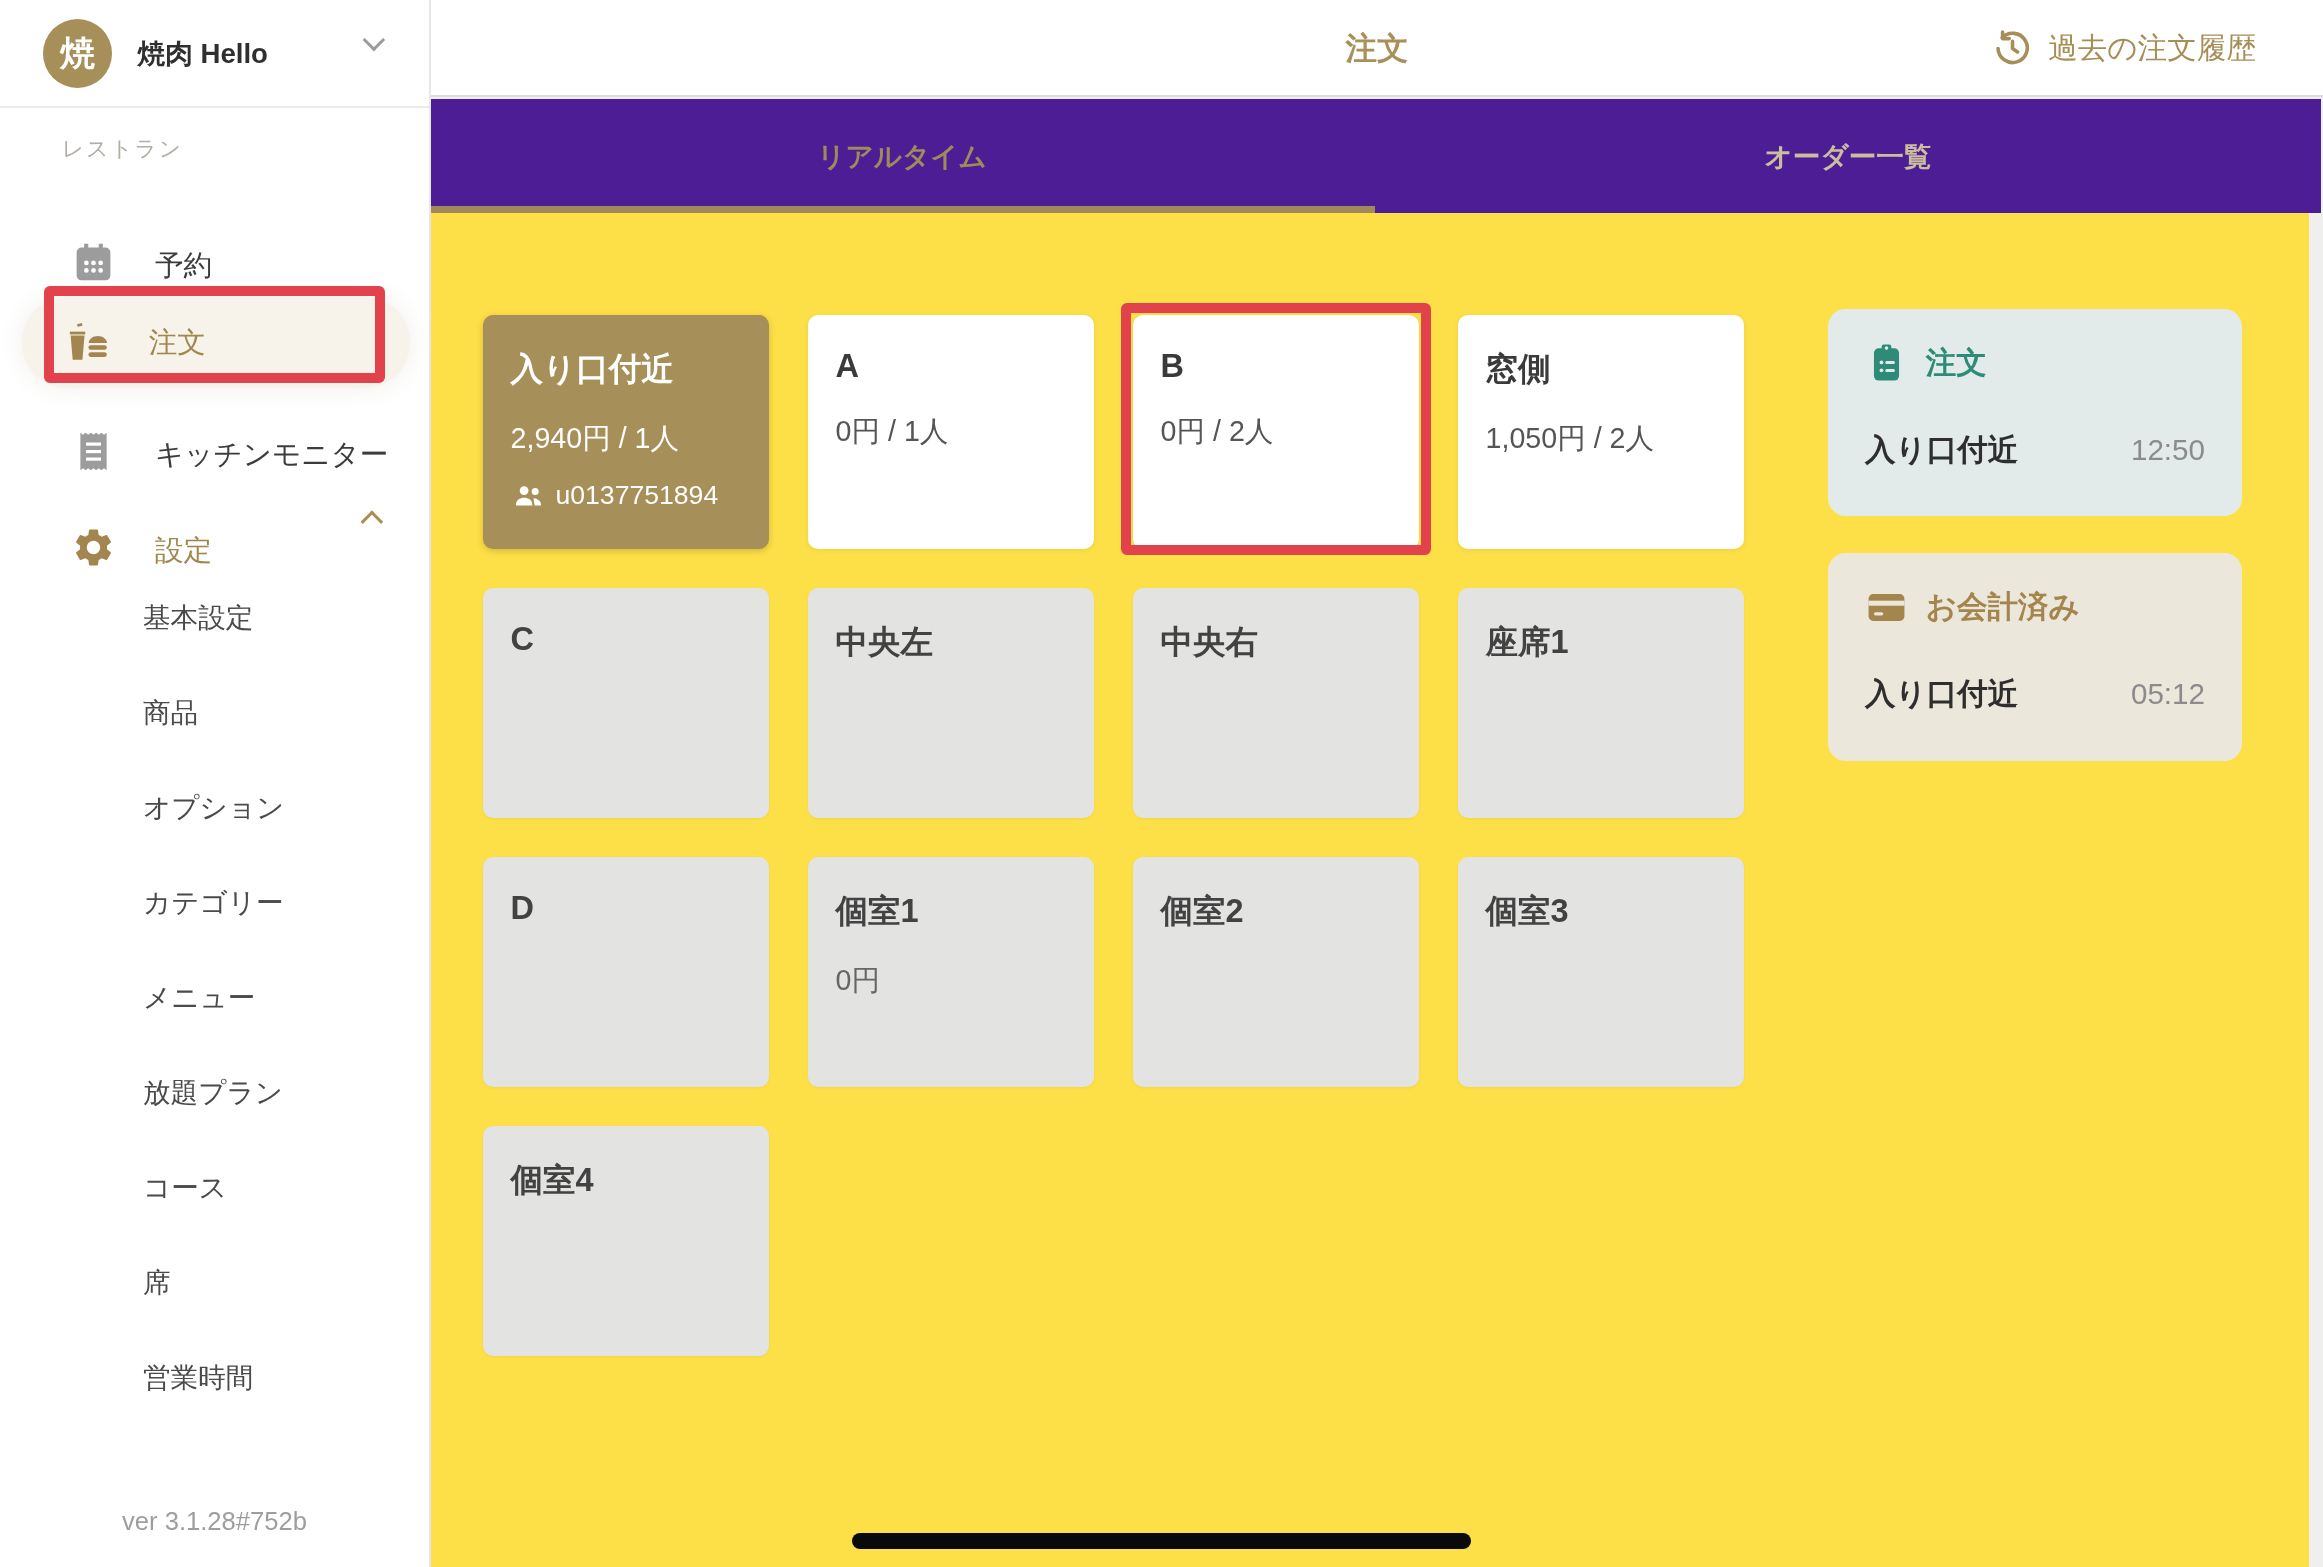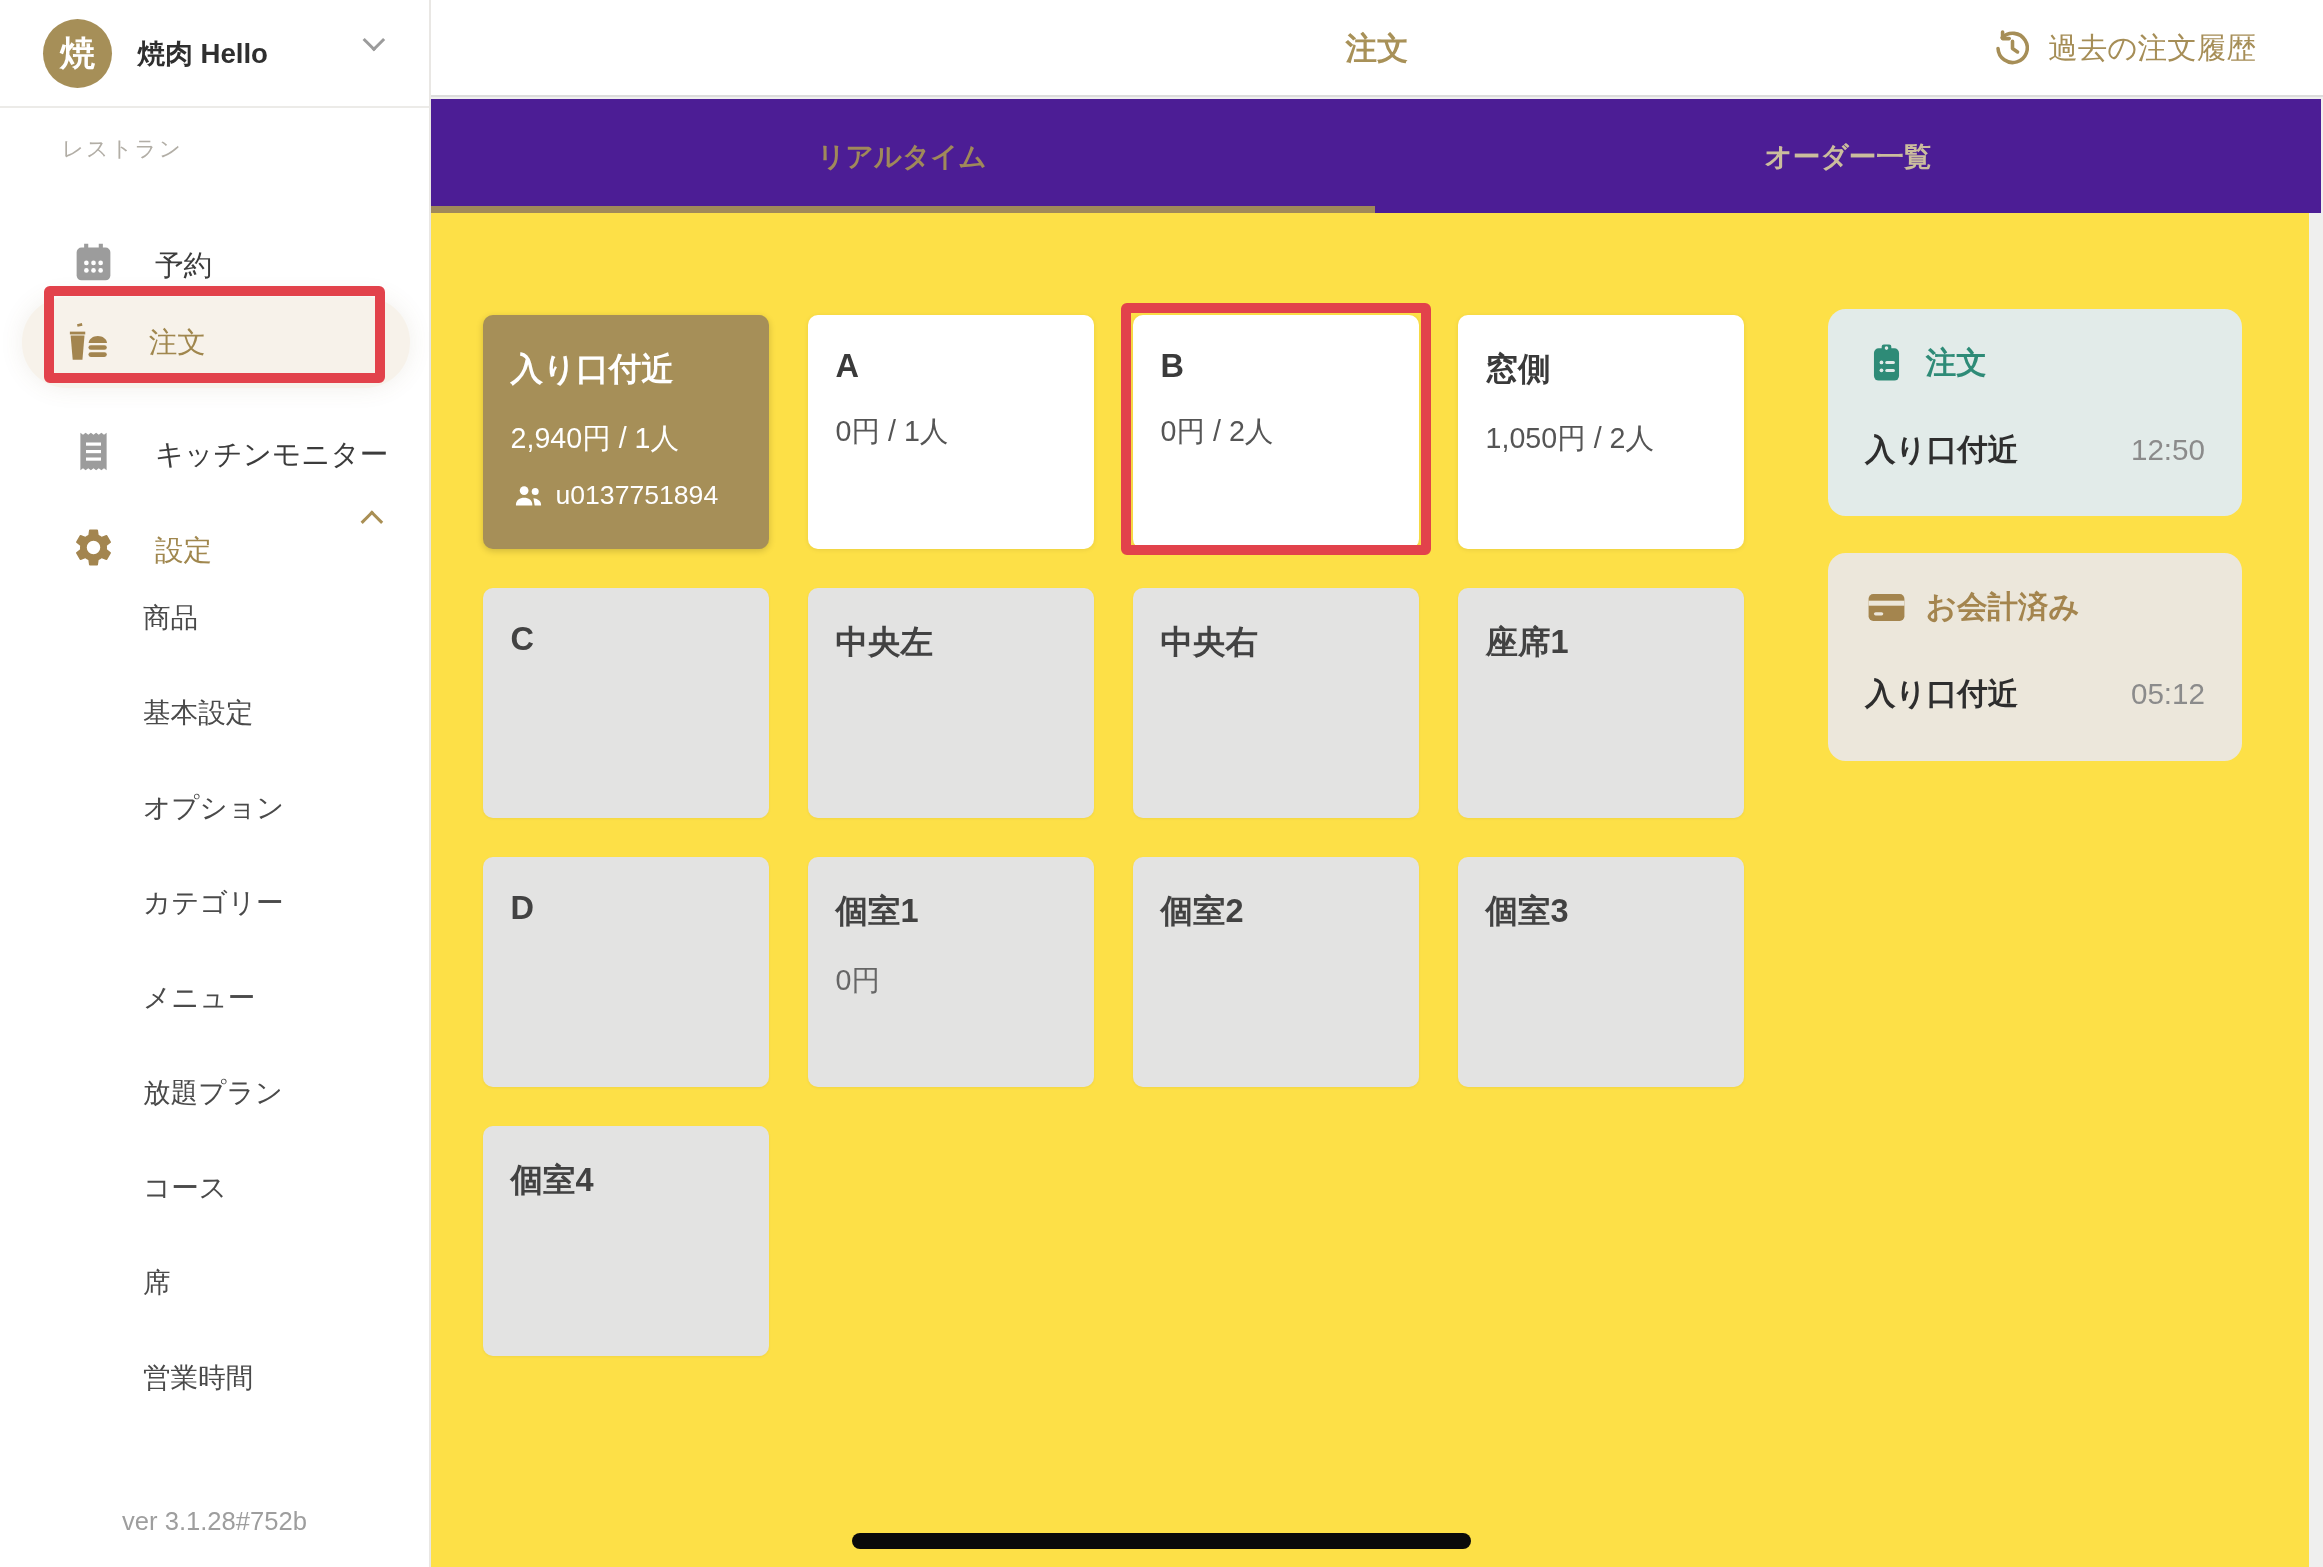--- a/index.html
+++ b/index.html
@@ -135,22 +135,22 @@
 
     <div class="nav-item ni-settings gold">
       <svg class="nicon" viewBox="0 0 24 24">
           <path fill="#a3854f" d="M19.14 12.94c.04-.3.06-.61.06-.94s-.02-.64-.07-.94l2.03-1.58a.49.49 0 0 0 .12-.61l-1.92-3.32a.49.49 0 0 0-.59-.22l-2.39.96c-.5-.38-1.03-.7-1.62-.94l-.36-2.54a.48.48 0 0 0-.48-.41h-3.84c-.24 0-.43.17-.47.41l-.36 2.54c-.59.24-1.13.57-1.62.94l-2.39-.96a.49.49 0 0 0-.59.22L2.74 8.87c-.12.21-.08.47.12.61l2.03 1.58c-.05.3-.09.63-.09.94s.02.64.07.94l-2.03 1.58a.49.49 0 0 0-.12.61l1.92 3.32c.12.22.37.29.59.22l2.39-.96c.5.38 1.03.7 1.62.94l.36 2.54c.05.24.24.41.48.41h3.84c.24 0 .44-.17.47-.41l.36-2.54c.59-.24 1.13-.56 1.62-.94l2.39.96c.22.08.47 0 .59-.22l1.92-3.32c.12-.22.07-.47-.12-.61l-2.01-1.58zM12 15.6a3.6 3.6 0 1 1 0-7.2 3.6 3.6 0 0 1 0 7.2z"></path>
         </svg>
       <span class="nlabel">設定</span>
       <span class="chev up"></span>
     </div>
 
     <div class="sub-items">
+      <div class="sub-item">基本設定</div>
       <div class="sub-item">商品</div>
-      <div class="sub-item">基本設定</div>
       <div class="sub-item">オプション</div>
       <div class="sub-item">カテゴリー</div>
       <div class="sub-item">メニュー</div>
       <div class="sub-item">放題プラン</div>
       <div class="sub-item">コース</div>
       <div class="sub-item">席</div>
       <div class="sub-item">営業時間</div>
     </div>
 
     <div class="version">ver 3.1.28#752b</div>

